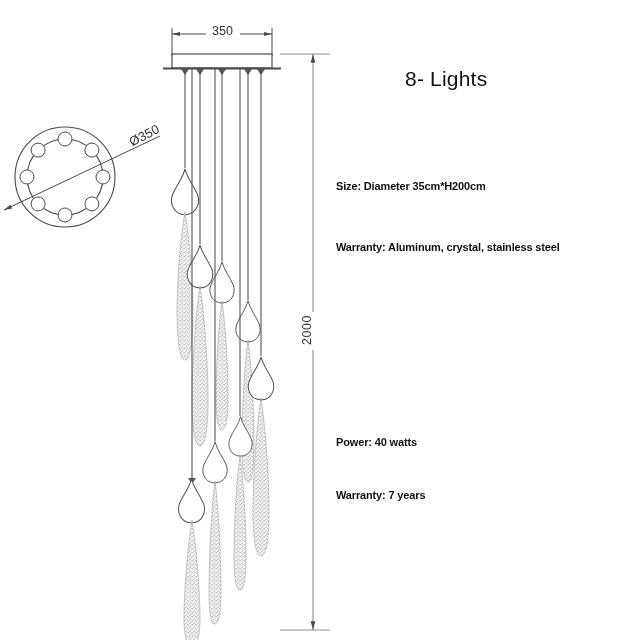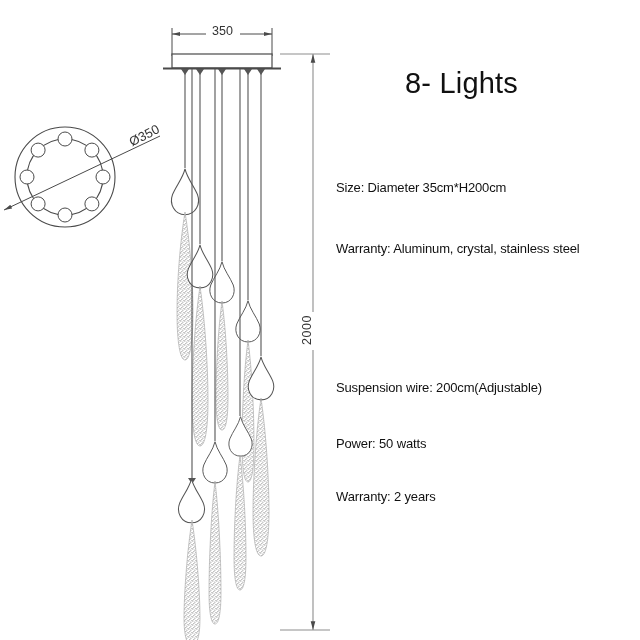--- a/index.html
+++ b/index.html
@@ -8,26 +8,26 @@
     font-family:"Liberation Sans","DejaVu Sans",sans-serif;
     color:#1a1a1a;
   }
   #stage{position:absolute;left:0;top:12px;width:640px;height:640px;}
   svg.layer{position:absolute;left:0;top:0;width:640px;height:640px;overflow:visible;}
 
   
   #specs{position:absolute;left:0;top:0;width:640px;height:640px;}
   #title{
     position:absolute;left:405px;top:55px;
-    font-size:29px;font-weight:400;letter-spacing:.2px;
+    font-size:21px;font-weight:400;letter-spacing:.2px;
     white-space:nowrap;color:#111;
   }
   .spec{
     position:absolute;left:336px;
-    font-size:13px;font-weight:400;letter-spacing:-.15px;
+    font-size:11px;font-weight:700;letter-spacing:-.15px;
     white-space:nowrap;color:#111;text-align:right;
   }
   .spec.indent{left:370px;}
 
   
   .dimtext{
     position:absolute;font-size:12.5px;font-weight:400;
     color:#333;white-space:nowrap;
     font-family:"Liberation Sans","DejaVu Sans",sans-serif;
   }
@@ -177,18 +177,17 @@
 
   <div class="dimtext" id="dim-2000">2000</div>
 
   <div class="dimtext" id="dim-d350">Ø350</div>
 
   <div id="specs">
     <div id="title">8- Lights</div>
 
     <div class="spec" style="top:168px">Size: Diameter 35cm*H200cm</div>
     <div class="spec" style="top:229px">Warranty: Aluminum, crystal, stainless steel</div>
-    <div class="spec" style="top:368px">Suspension wire: 200cm(Adjustable)</div>
-    <div class="spec" style="top:424px">Power: 50 watts</div>
-    <div class="spec" style="top:477px">Warranty: 2 years</div>
+    <div class="spec" style="top:424px">Power: 40 watts</div>
+    <div class="spec" style="top:477px">Warranty: 7 years</div>
   </div>
 
 </div>
 
 </body></html>

